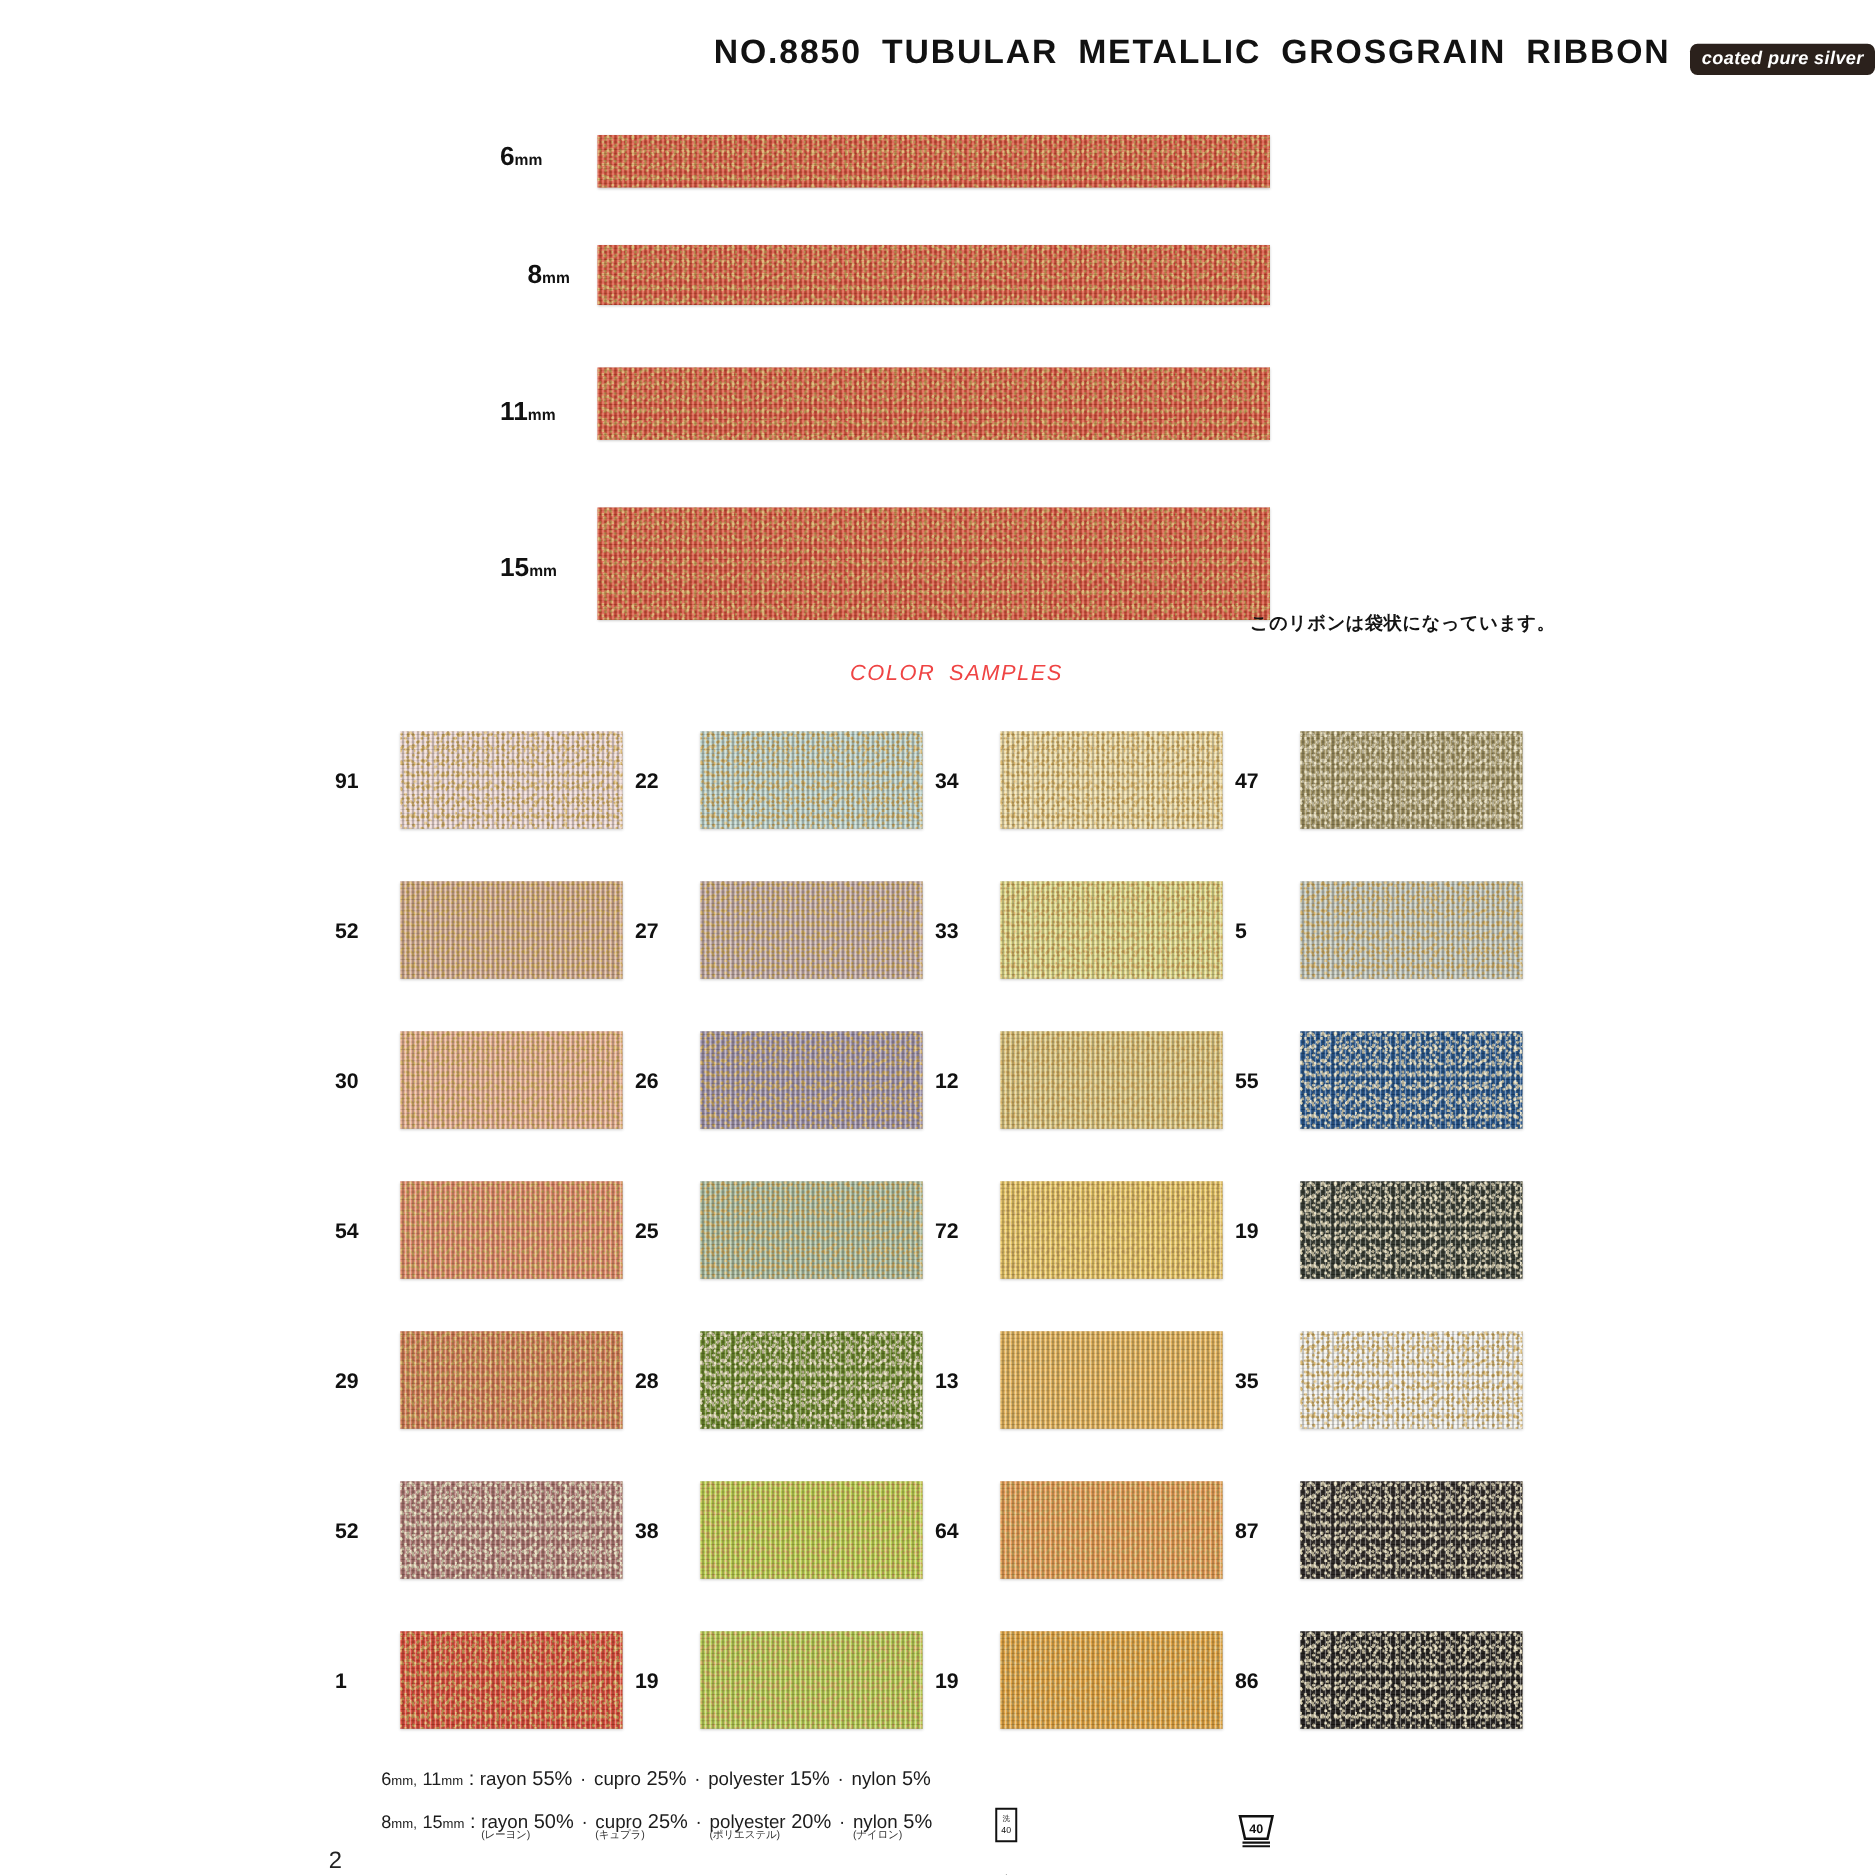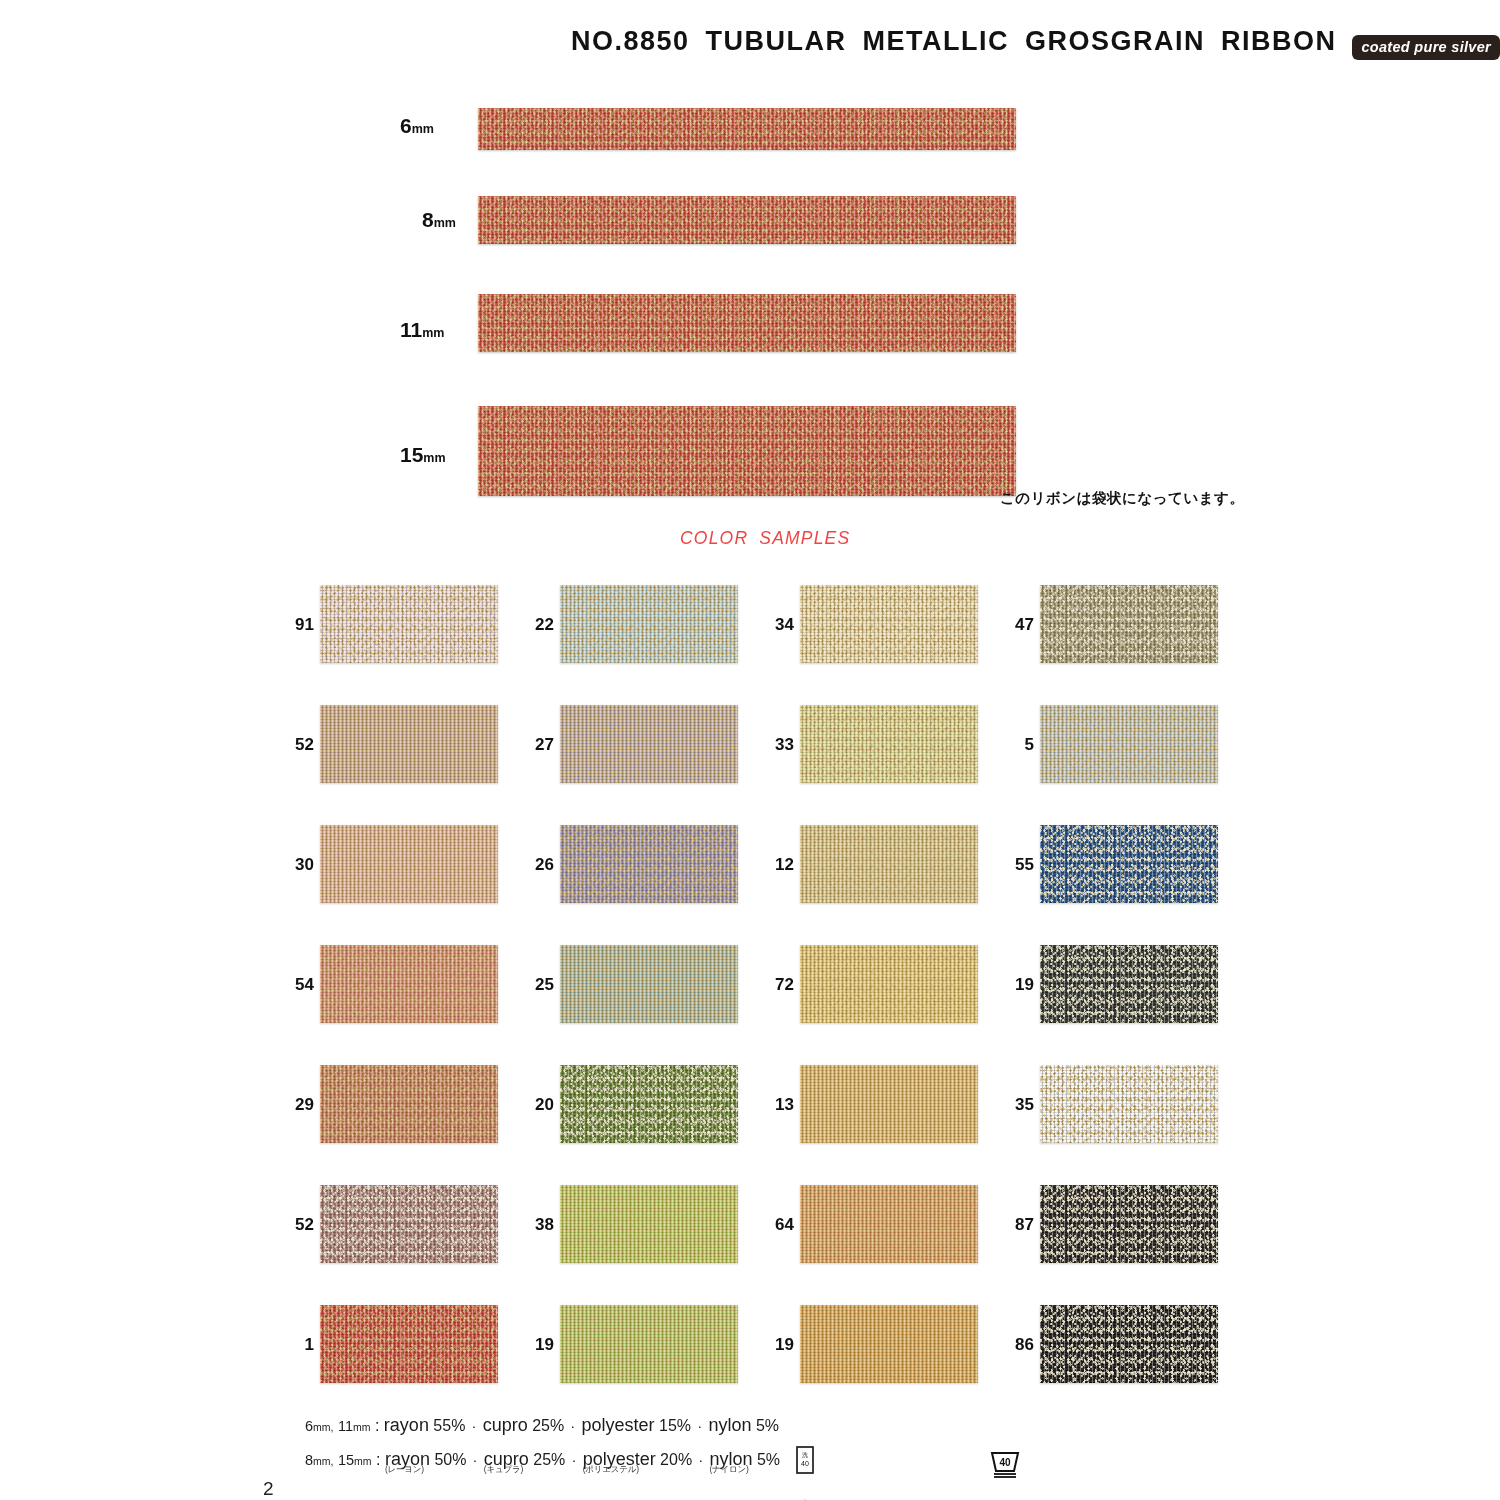--- a/index.html
+++ b/index.html
@@ -102,21 +102,21 @@
     white-space:nowrap;
     font-style:italic;
   }
 
   
   .grid{position:absolute;left:0;top:585px;width:1500px;height:830px;}
   .cell{position:absolute;}
   .cell-num{
     position:absolute;
     font-size:17px;font-weight:bold;color:#111;
-    text-align:right;
+    text-align:left;
     width:46px;
     top:30px;
   }
   .sw{
     position:absolute;left:52px;top:0;
     width:178px;height:78px;
     box-shadow:0 1px 2px rgba(0,0,0,.18);
     background-repeat:repeat;
   }
 
@@ -125,21 +125,21 @@
     position:absolute;left:263px;top:1478px;
     font-size:19px;color:#222;
   }
   .comp{
     position:absolute;
     white-space:nowrap;
     color:#1c1c1c;
   }
   .comp .sz{font-size:14.5px;}
   .comp .szu{font-size:10.5px;}
-  .comp .mat{font-size:18px;}
+  .comp .mat{font-size:15px;}
   .comp .pct{font-size:16px;}
   .comp .dot{font-size:15px;padding:0 2px;}
   .jp-sub{
     font-size:8.5px;
     color:#333;
     position:relative;
     top:9px;
     left:-38px;
     letter-spacing:-.2px;
   }
@@ -235,21 +235,21 @@
       </div>
       <div class="cell" style="left: 988px; top: 360px;">
         <div class="cell-num">19</div>
         <div class="sw" style="background-color: rgb(44, 49, 40); background-image: repeating-linear-gradient(90deg, rgba(255, 255, 255, 0.34) 0px, rgba(255, 255, 255, 0.34) 1px, rgba(0, 0, 0, 0) 1px, rgba(0, 0, 0, 0) 2px, rgba(0, 0, 0, 0.2) 2px, rgba(0, 0, 0, 0.2) 3px, rgba(0, 0, 0, 0) 3px, rgba(0, 0, 0, 0) 4px), repeating-linear-gradient(0deg, rgba(0, 0, 0, 0.12) 0px, rgba(0, 0, 0, 0.12) 1px, rgba(255, 255, 255, 0.09) 1px, rgba(255, 255, 255, 0.09) 3px), radial-gradient(circle at 12% 22%, rgba(235, 225, 190, 0.95) 0px, rgba(235, 225, 190, 0.95) 1.1px, transparent 1.35px), radial-gradient(circle at 34% 62%, rgba(235, 225, 190, 0.95) 0px, rgba(235, 225, 190, 0.95) 1.1px, transparent 1.35px), radial-gradient(circle at 58% 18%, rgba(235, 225, 190, 0.95) 0px, rgba(235, 225, 190, 0.95) 1.1px, transparent 1.35px), radial-gradient(circle at 77% 74%, rgba(235, 225, 190, 0.95) 0px, rgba(235, 225, 190, 0.95) 1.1px, transparent 1.35px), radial-gradient(circle at 92% 40%, rgba(235, 225, 190, 0.95) 0px, rgba(235, 225, 190, 0.95) 1.1px, transparent 1.35px), radial-gradient(circle at 22% 88%, rgba(235, 225, 190, 0.95) 0px, rgba(235, 225, 190, 0.95) 1.1px, transparent 1.35px), radial-gradient(circle at 47% 36%, rgba(235, 225, 190, 0.95) 0px, rgba(235, 225, 190, 0.95) 1.1px, transparent 1.35px), radial-gradient(circle at 66% 92%, rgba(235, 225, 190, 0.95) 0px, rgba(235, 225, 190, 0.95) 1.1px, transparent 1.35px), radial-gradient(circle at 5% 55%, rgba(235, 225, 190, 0.95) 0px, rgba(235, 225, 190, 0.95) 1.1px, transparent 1.35px), radial-gradient(circle at 84% 12%, rgba(235, 225, 190, 0.95) 0px, rgba(235, 225, 190, 0.95) 1.1px, transparent 1.35px); background-size: 4px 100%, 100% 3px, 9px 11px, 13px 9px, 11px 13px, 8px 12px, 12px 8px, 10px 14px, 14px 10px, 9px 9px, 11px 10px, 10px 11px;"></div>
       </div>
       <div class="cell" style="left: 268px; top: 480px;">
         <div class="cell-num">29</div>
         <div class="sw" style="background-color: rgb(210, 118, 77); background-image: repeating-linear-gradient(90deg, rgba(255, 255, 255, 0.34) 0px, rgba(255, 255, 255, 0.34) 1px, rgba(0, 0, 0, 0) 1px, rgba(0, 0, 0, 0) 2px, rgba(0, 0, 0, 0.2) 2px, rgba(0, 0, 0, 0.2) 3px, rgba(0, 0, 0, 0) 3px, rgba(0, 0, 0, 0) 4px), repeating-linear-gradient(0deg, rgba(0, 0, 0, 0.12) 0px, rgba(0, 0, 0, 0.12) 1px, rgba(255, 255, 255, 0.09) 1px, rgba(255, 255, 255, 0.09) 3px), radial-gradient(circle at 12% 22%, rgba(216, 176, 92, 0.85) 0px, rgba(216, 176, 92, 0.85) 1.1px, transparent 1.35px), radial-gradient(circle at 34% 62%, rgba(216, 176, 92, 0.85) 0px, rgba(216, 176, 92, 0.85) 1.1px, transparent 1.35px), radial-gradient(circle at 58% 18%, rgba(216, 176, 92, 0.85) 0px, rgba(216, 176, 92, 0.85) 1.1px, transparent 1.35px), radial-gradient(circle at 77% 74%, rgba(216, 176, 92, 0.85) 0px, rgba(216, 176, 92, 0.85) 1.1px, transparent 1.35px), radial-gradient(circle at 92% 40%, rgba(216, 176, 92, 0.85) 0px, rgba(216, 176, 92, 0.85) 1.1px, transparent 1.35px), radial-gradient(circle at 22% 88%, rgba(216, 176, 92, 0.85) 0px, rgba(216, 176, 92, 0.85) 1.1px, transparent 1.35px), radial-gradient(circle at 47% 36%, rgba(216, 176, 92, 0.85) 0px, rgba(216, 176, 92, 0.85) 1.1px, transparent 1.35px), radial-gradient(circle at 66% 92%, rgba(216, 176, 92, 0.85) 0px, rgba(216, 176, 92, 0.85) 1.1px, transparent 1.35px), radial-gradient(circle at 5% 55%, rgba(216, 176, 92, 0.85) 0px, rgba(216, 176, 92, 0.85) 1.1px, transparent 1.35px), radial-gradient(circle at 84% 12%, rgba(216, 176, 92, 0.85) 0px, rgba(216, 176, 92, 0.85) 1.1px, transparent 1.35px); background-size: 4px 100%, 100% 3px, 9px 11px, 13px 9px, 11px 13px, 8px 12px, 12px 8px, 10px 14px, 14px 10px, 9px 9px, 11px 10px, 10px 11px;"></div>
       </div>
       <div class="cell" style="left: 508px; top: 480px;">
-        <div class="cell-num">20</div>
+        <div class="cell-num">28</div>
         <div class="sw" style="background-color: rgb(99, 128, 31); background-image: repeating-linear-gradient(90deg, rgba(255, 255, 255, 0.34) 0px, rgba(255, 255, 255, 0.34) 1px, rgba(0, 0, 0, 0) 1px, rgba(0, 0, 0, 0) 2px, rgba(0, 0, 0, 0.2) 2px, rgba(0, 0, 0, 0.2) 3px, rgba(0, 0, 0, 0) 3px, rgba(0, 0, 0, 0) 4px), repeating-linear-gradient(0deg, rgba(0, 0, 0, 0.12) 0px, rgba(0, 0, 0, 0.12) 1px, rgba(255, 255, 255, 0.09) 1px, rgba(255, 255, 255, 0.09) 3px), radial-gradient(circle at 12% 22%, rgba(235, 225, 190, 0.95) 0px, rgba(235, 225, 190, 0.95) 1.1px, transparent 1.35px), radial-gradient(circle at 34% 62%, rgba(235, 225, 190, 0.95) 0px, rgba(235, 225, 190, 0.95) 1.1px, transparent 1.35px), radial-gradient(circle at 58% 18%, rgba(235, 225, 190, 0.95) 0px, rgba(235, 225, 190, 0.95) 1.1px, transparent 1.35px), radial-gradient(circle at 77% 74%, rgba(235, 225, 190, 0.95) 0px, rgba(235, 225, 190, 0.95) 1.1px, transparent 1.35px), radial-gradient(circle at 92% 40%, rgba(235, 225, 190, 0.95) 0px, rgba(235, 225, 190, 0.95) 1.1px, transparent 1.35px), radial-gradient(circle at 22% 88%, rgba(235, 225, 190, 0.95) 0px, rgba(235, 225, 190, 0.95) 1.1px, transparent 1.35px), radial-gradient(circle at 47% 36%, rgba(235, 225, 190, 0.95) 0px, rgba(235, 225, 190, 0.95) 1.1px, transparent 1.35px), radial-gradient(circle at 66% 92%, rgba(235, 225, 190, 0.95) 0px, rgba(235, 225, 190, 0.95) 1.1px, transparent 1.35px), radial-gradient(circle at 5% 55%, rgba(235, 225, 190, 0.95) 0px, rgba(235, 225, 190, 0.95) 1.1px, transparent 1.35px), radial-gradient(circle at 84% 12%, rgba(235, 225, 190, 0.95) 0px, rgba(235, 225, 190, 0.95) 1.1px, transparent 1.35px); background-size: 4px 100%, 100% 3px, 9px 11px, 13px 9px, 11px 13px, 8px 12px, 12px 8px, 10px 14px, 14px 10px, 9px 9px, 11px 10px, 10px 11px;"></div>
       </div>
       <div class="cell" style="left: 748px; top: 480px;">
         <div class="cell-num">13</div>
         <div class="sw" style="background-color: rgb(232, 180, 87); background-image: repeating-linear-gradient(90deg, rgba(255, 255, 255, 0.34) 0px, rgba(255, 255, 255, 0.34) 1px, rgba(0, 0, 0, 0) 1px, rgba(0, 0, 0, 0) 2px, rgba(0, 0, 0, 0.2) 2px, rgba(0, 0, 0, 0.2) 3px, rgba(0, 0, 0, 0) 3px, rgba(0, 0, 0, 0) 4px), repeating-linear-gradient(0deg, rgba(0, 0, 0, 0.12) 0px, rgba(0, 0, 0, 0.12) 1px, rgba(255, 255, 255, 0.09) 1px, rgba(255, 255, 255, 0.09) 3px), radial-gradient(circle at 12% 22%, rgba(216, 176, 92, 0.85) 0px, rgba(216, 176, 92, 0.85) 1.1px, transparent 1.35px), radial-gradient(circle at 34% 62%, rgba(216, 176, 92, 0.85) 0px, rgba(216, 176, 92, 0.85) 1.1px, transparent 1.35px), radial-gradient(circle at 58% 18%, rgba(216, 176, 92, 0.85) 0px, rgba(216, 176, 92, 0.85) 1.1px, transparent 1.35px), radial-gradient(circle at 77% 74%, rgba(216, 176, 92, 0.85) 0px, rgba(216, 176, 92, 0.85) 1.1px, transparent 1.35px), radial-gradient(circle at 92% 40%, rgba(216, 176, 92, 0.85) 0px, rgba(216, 176, 92, 0.85) 1.1px, transparent 1.35px), radial-gradient(circle at 22% 88%, rgba(216, 176, 92, 0.85) 0px, rgba(216, 176, 92, 0.85) 1.1px, transparent 1.35px), radial-gradient(circle at 47% 36%, rgba(216, 176, 92, 0.85) 0px, rgba(216, 176, 92, 0.85) 1.1px, transparent 1.35px), radial-gradient(circle at 66% 92%, rgba(216, 176, 92, 0.85) 0px, rgba(216, 176, 92, 0.85) 1.1px, transparent 1.35px), radial-gradient(circle at 5% 55%, rgba(216, 176, 92, 0.85) 0px, rgba(216, 176, 92, 0.85) 1.1px, transparent 1.35px), radial-gradient(circle at 84% 12%, rgba(216, 176, 92, 0.85) 0px, rgba(216, 176, 92, 0.85) 1.1px, transparent 1.35px); background-size: 4px 100%, 100% 3px, 9px 11px, 13px 9px, 11px 13px, 8px 12px, 12px 8px, 10px 14px, 14px 10px, 9px 9px, 11px 10px, 10px 11px;"></div>
       </div>
       <div class="cell" style="left: 988px; top: 480px;">
         <div class="cell-num">35</div>
         <div class="sw" style="background-color: rgb(244, 243, 238); background-image: repeating-linear-gradient(90deg, rgba(255, 255, 255, 0.34) 0px, rgba(255, 255, 255, 0.34) 1px, rgba(0, 0, 0, 0) 1px, rgba(0, 0, 0, 0) 2px, rgba(0, 0, 0, 0.2) 2px, rgba(0, 0, 0, 0.2) 3px, rgba(0, 0, 0, 0) 3px, rgba(0, 0, 0, 0) 4px), repeating-linear-gradient(0deg, rgba(0, 0, 0, 0.12) 0px, rgba(0, 0, 0, 0.12) 1px, rgba(255, 255, 255, 0.09) 1px, rgba(255, 255, 255, 0.09) 3px), radial-gradient(circle at 12% 22%, rgba(216, 176, 92, 0.85) 0px, rgba(216, 176, 92, 0.85) 1.1px, transparent 1.35px), radial-gradient(circle at 34% 62%, rgba(216, 176, 92, 0.85) 0px, rgba(216, 176, 92, 0.85) 1.1px, transparent 1.35px), radial-gradient(circle at 58% 18%, rgba(216, 176, 92, 0.85) 0px, rgba(216, 176, 92, 0.85) 1.1px, transparent 1.35px), radial-gradient(circle at 77% 74%, rgba(216, 176, 92, 0.85) 0px, rgba(216, 176, 92, 0.85) 1.1px, transparent 1.35px), radial-gradient(circle at 92% 40%, rgba(216, 176, 92, 0.85) 0px, rgba(216, 176, 92, 0.85) 1.1px, transparent 1.35px), radial-gradient(circle at 22% 88%, rgba(216, 176, 92, 0.85) 0px, rgba(216, 176, 92, 0.85) 1.1px, transparent 1.35px), radial-gradient(circle at 47% 36%, rgba(216, 176, 92, 0.85) 0px, rgba(216, 176, 92, 0.85) 1.1px, transparent 1.35px), radial-gradient(circle at 66% 92%, rgba(216, 176, 92, 0.85) 0px, rgba(216, 176, 92, 0.85) 1.1px, transparent 1.35px), radial-gradient(circle at 5% 55%, rgba(216, 176, 92, 0.85) 0px, rgba(216, 176, 92, 0.85) 1.1px, transparent 1.35px), radial-gradient(circle at 84% 12%, rgba(216, 176, 92, 0.85) 0px, rgba(216, 176, 92, 0.85) 1.1px, transparent 1.35px); background-size: 4px 100%, 100% 3px, 9px 11px, 13px 9px, 11px 13px, 8px 12px, 12px 8px, 10px 14px, 14px 10px, 9px 9px, 11px 10px, 10px 11px;"></div>
       </div>

